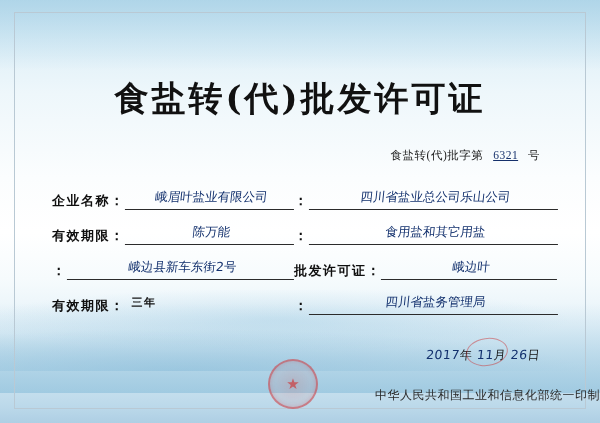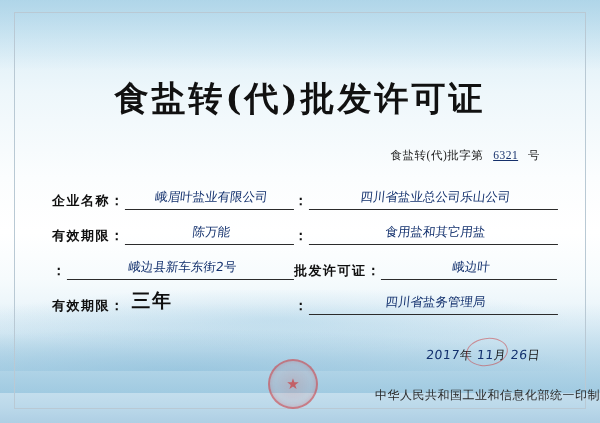--- a/index.html
+++ b/index.html
@@ -156,21 +156,21 @@
     white-space: nowrap;
     overflow: hidden;
     transform: skewX(-6deg);
     text-align: center;
   }
   .value.plain {
     border-bottom: none;
     color: #0f0f0f;
     transform: none;
     font-family: "DejaVu Serif", "Liberation Serif", serif;
-    font-size: 19px;
+    font-size: 11px;
     font-weight: bold;
     letter-spacing: 1.5px;
     text-align: left;
     padding-left: 6px;
   }
 
   .date-line {
     position: absolute;
     right: 60px;
     top: 347px;

